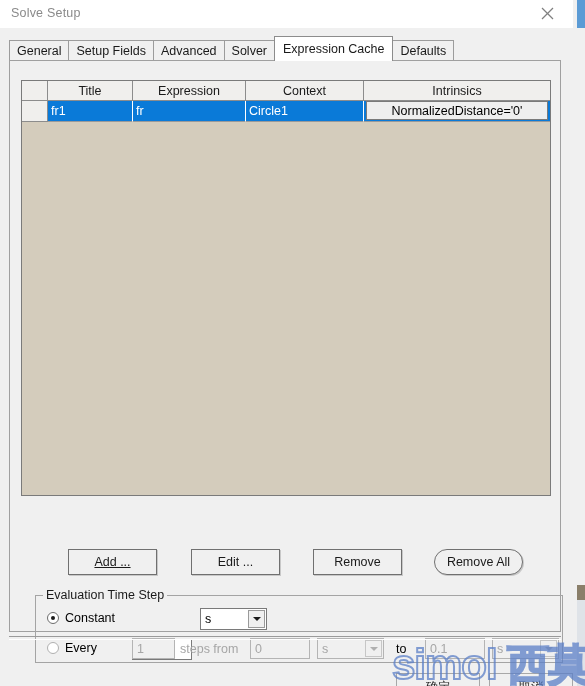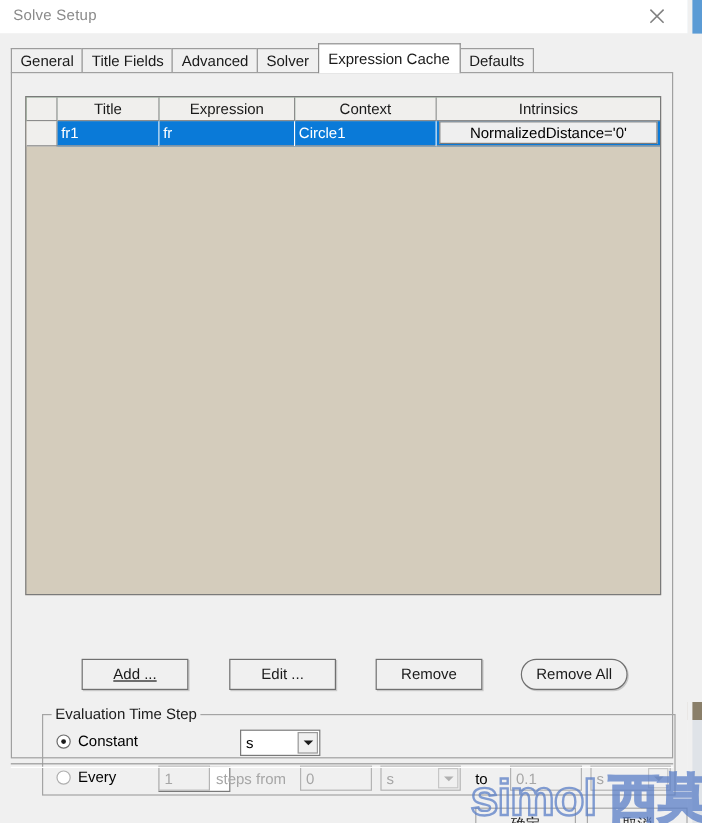--- a/index.html
+++ b/index.html
@@ -141,21 +141,21 @@
     width: 530px;
     height: 416px;
     background: #d4ccbc;
     border: 1px solid #7a7a7a;
     box-sizing: border-box;
     overflow: hidden;
   }
   #grid-header {
     display: flex;
     height: 20px;
-    background: #14532d;
+    background: #fde047;
   }
   .hcell {
     box-sizing: border-box;
     height: 20px;
     background: #f0efed;
     border-right: 1px solid #8c8c8c;
     border-bottom: 1px solid #8c8c8c;
     display: flex;
     align-items: center;
     justify-content: center;
@@ -405,21 +405,21 @@
     </div>
   </div>
 
   <div id="client">
 
     <div id="tabstrip">
       <div class="tab">
           <span>General</span>
         </div>
       <div class="tab">
-          <span>Title Fields</span>
+          <span>Setup Fields</span>
         </div>
       <div class="tab">
           <span>Advanced</span>
         </div>
       <div class="tab">
           <span>Solver</span>
         </div>
       <div class="tab selected">
           <span>Expression Cache</span>
         </div>

